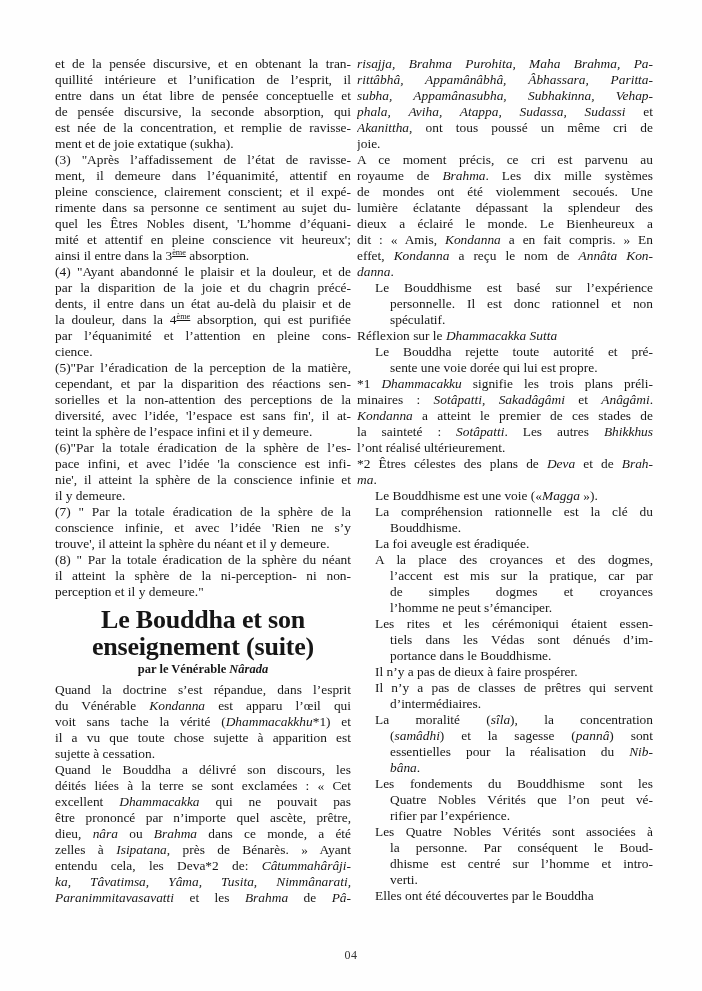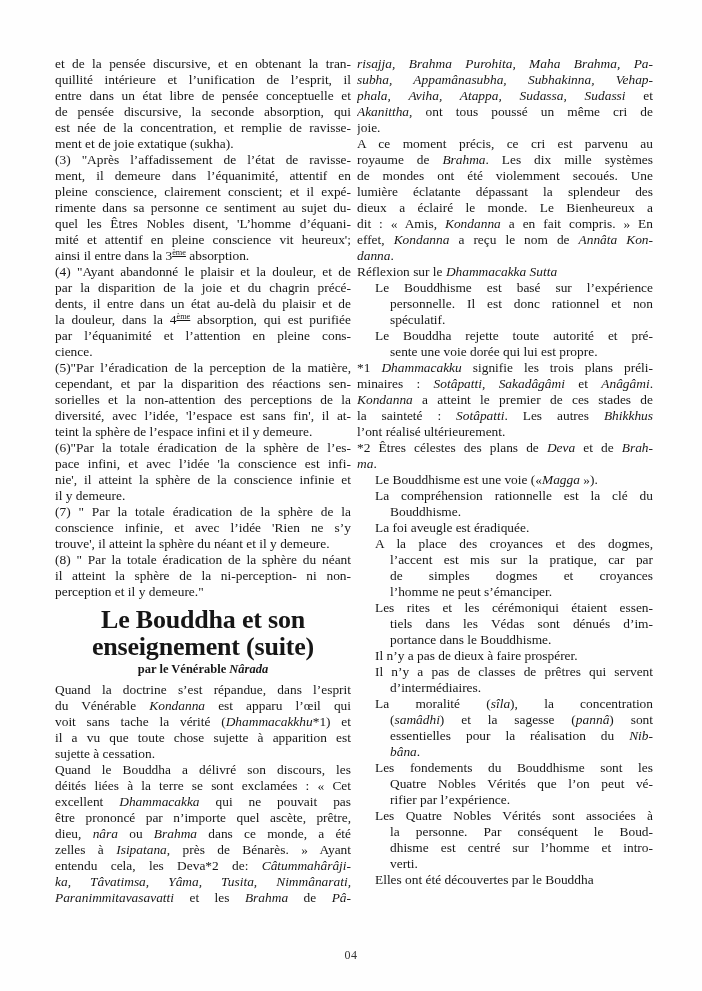--- a/index.html
+++ b/index.html
@@ -128,42 +128,43 @@
           <div class="line jl">dieu, <i>nâra</i> ou <i>Brahma</i> dans ce monde, a été</div>
           <div class="line jl">zelles à <i>Isipatana</i>, près de Bénarès. » Ayant</div>
           <div class="line jl">entendu cela, les Deva*2 de: <i>Câtummahârâji-</i></div>
           <div class="line jl"><i>ka, Tâvatimsa, Yâma, Tusita, Nimmânarati,</i></div>
           <div class="line jl"><i>Paranimmitavasavatti</i> et les <i>Brahma</i> de <i>Pâ-</i></div>
         </div>
       </div>
     <div class="col">
         <div class="block para">
           <div class="line first jl"><i>risajja, Brahma Purohita, Maha Brahma, Pa-</i></div>
+          <div class="line jl"><i>rittâbhâ, Appamânâbhâ, Âbhassara, Paritta-</i></div>
           <div class="line jl"><i>subha, Appamânasubha, Subhakinna, Vehap-</i></div>
           <div class="line jl"><i>phala, Aviha, Atappa, Sudassa, Sudassi</i> et</div>
           <div class="line jl"><i>Akanittha</i>, ont tous poussé un même cri de</div>
           <div class="line">joie.</div>
         </div>
         <div class="block para">
           <div class="line first jl">A ce moment précis, ce cri est parvenu au</div>
           <div class="line jl">royaume de <i>Brahma</i>. Les dix mille systèmes</div>
           <div class="line jl">de mondes ont été violemment secoués. Une</div>
           <div class="line jl">lumière éclatante dépassant la splendeur des</div>
           <div class="line jl">dieux a éclairé le monde. Le Bienheureux a</div>
           <div class="line jl">dit : « Amis, <i>Kondanna</i> a en fait compris. » En</div>
           <div class="line jl">effet, <i>Kondanna</i> a reçu le nom de <i>Annâta Kon-</i></div>
           <div class="line"><i>danna</i>.</div>
         </div>
-        <div class="block para">
-          <div class="line first">Réflexion sur le <i>Dhammacakka Sutta</i></div>
-        </div>
         <div class="block item">
           <div class="line first jl">Le Bouddhisme est basé sur l’expérience</div>
           <div class="line jl">personnelle. Il est donc rationnel et non</div>
           <div class="line">spéculatif.</div>
+        </div>
+        <div class="block para">
+          <div class="line first">Réflexion sur le <i>Dhammacakka Sutta</i></div>
         </div>
         <div class="block item">
           <div class="line first jl">Le Bouddha rejette toute autorité et pré-</div>
           <div class="line">sente une voie dorée qui lui est propre.</div>
         </div>
         <div class="block footnote">
           <div class="line first jl">*1 <i>Dhammacakku</i> signifie les trois plans préli-</div>
           <div class="line jl">minaires : <i>Sotâpatti</i>, <i>Sakadâgâmi</i> et <i>Anâgâmi</i>.</div>
           <div class="line jl"><i>Kondanna</i> a atteint le premier de ces stades de</div>
           <div class="line jl">la sainteté : <i>Sotâpatti</i>. Les autres <i>Bhikkhus</i></div>

